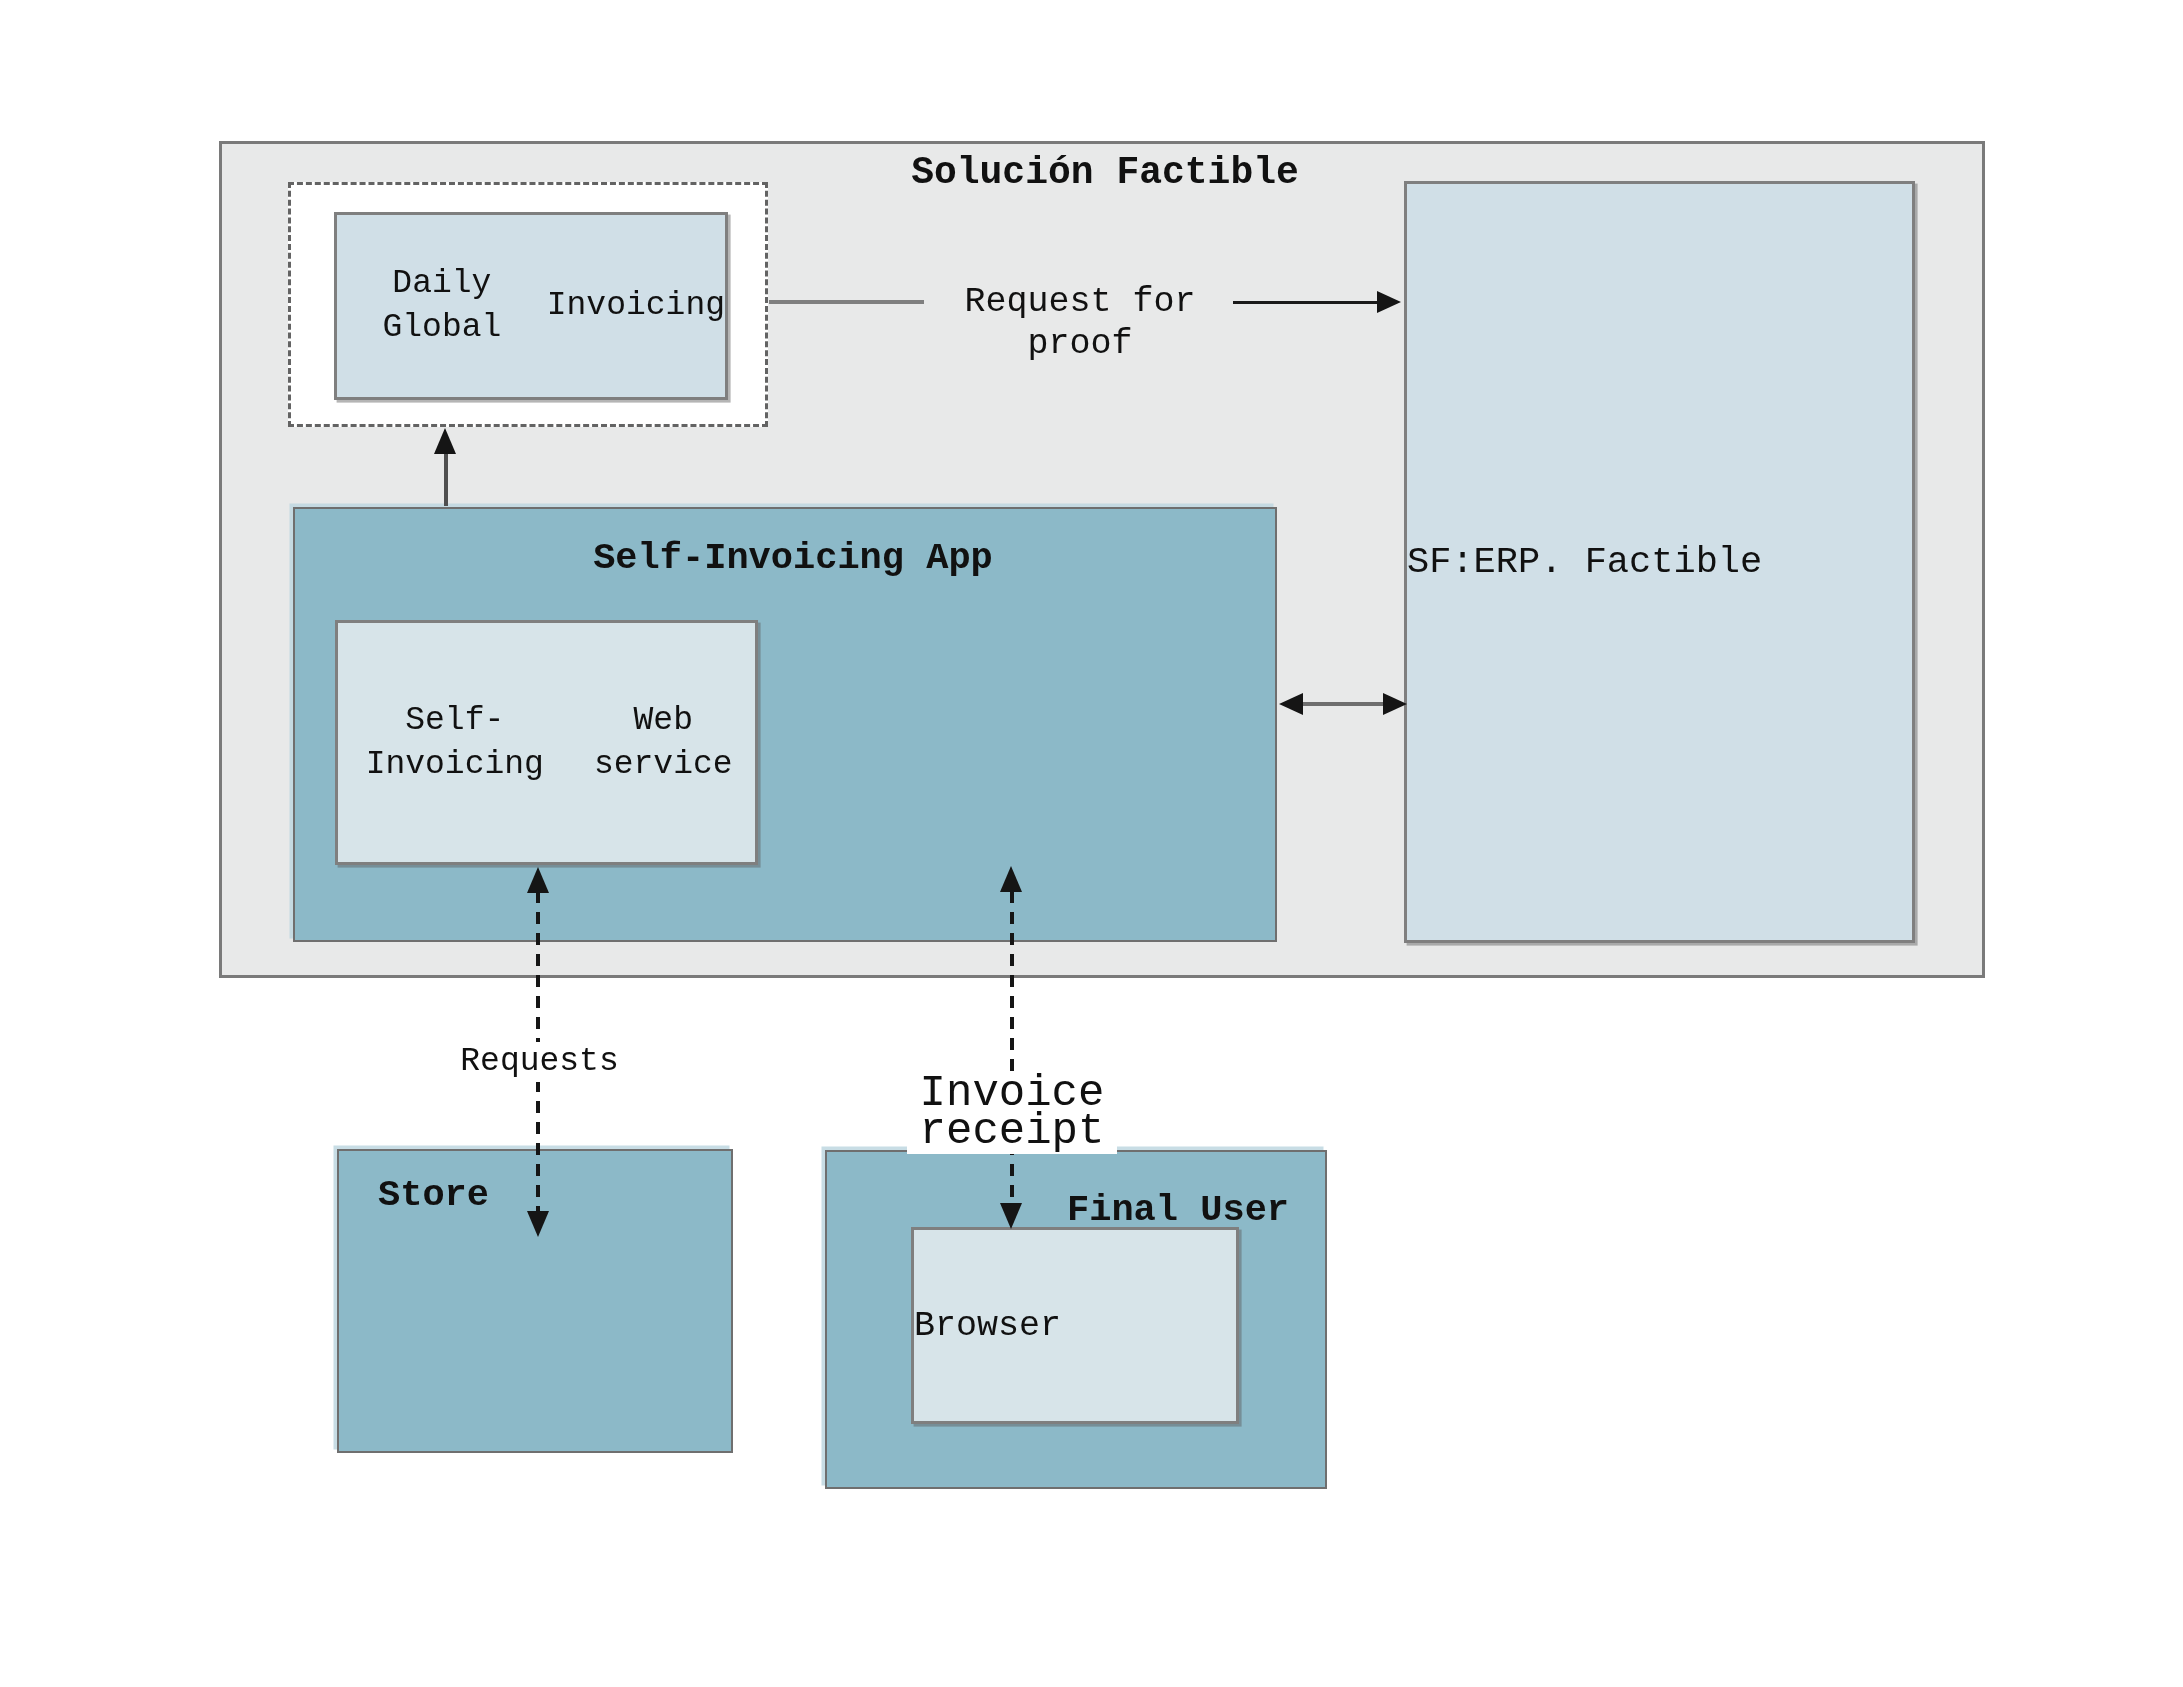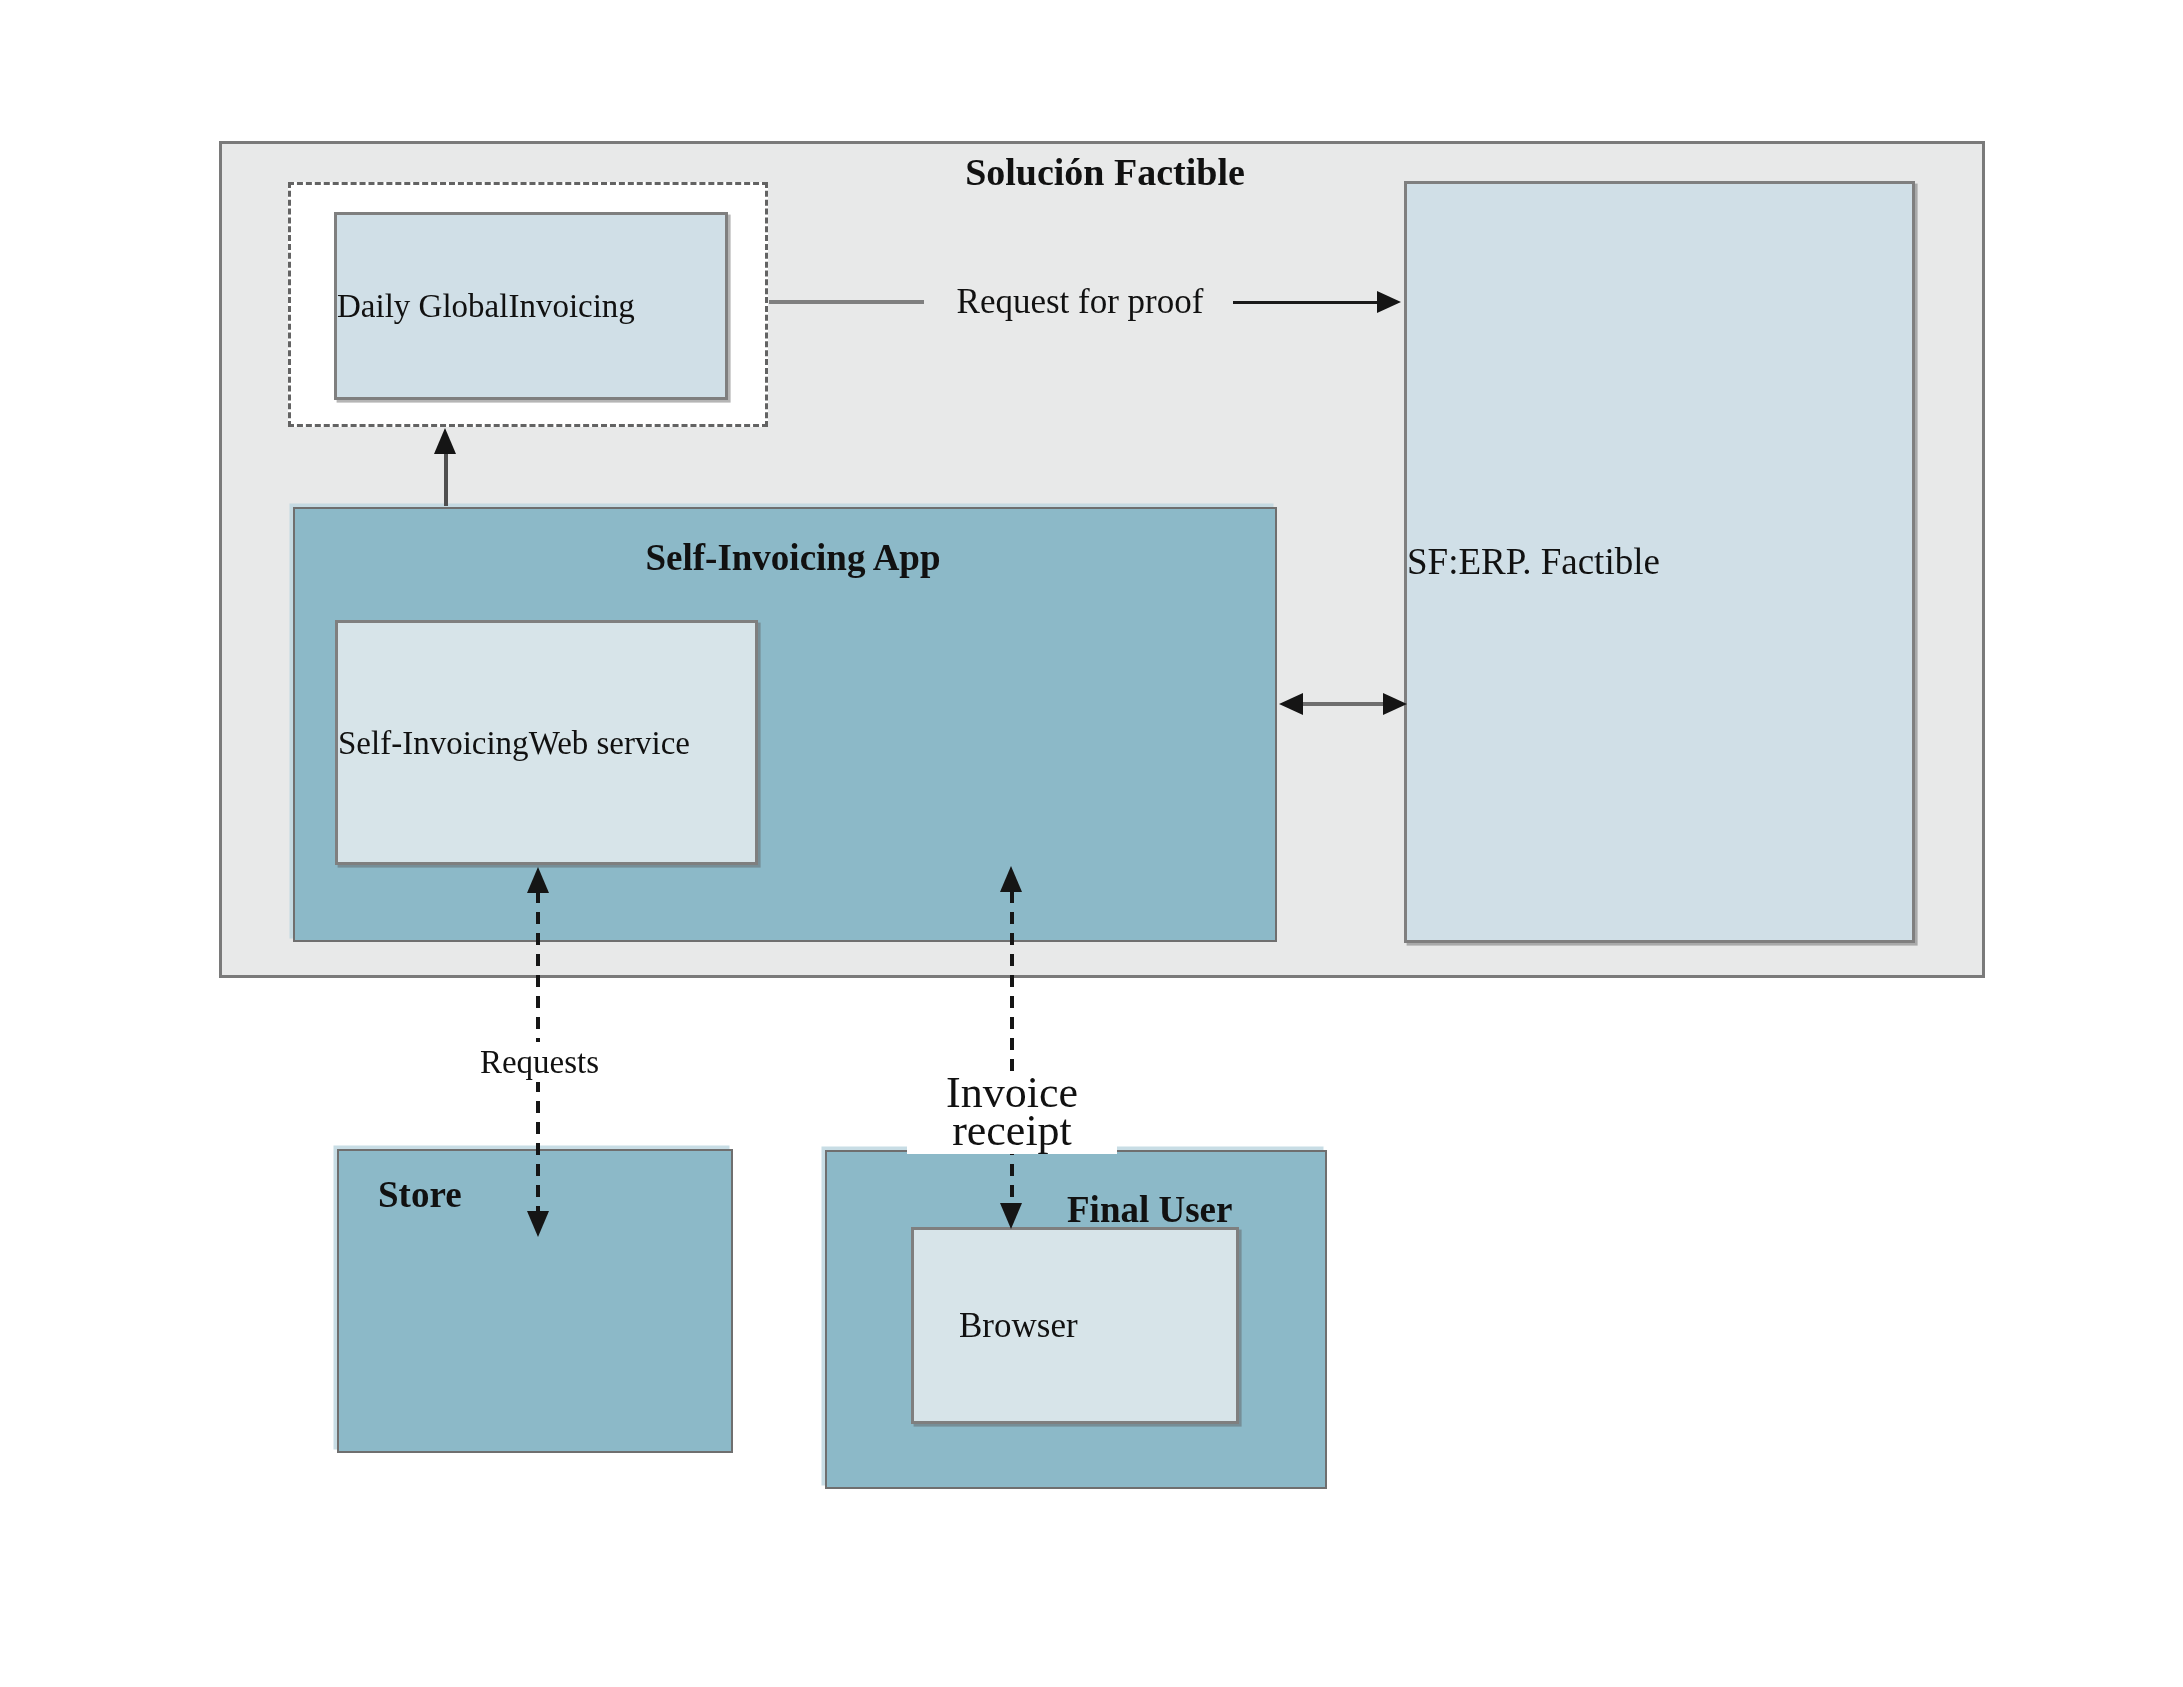--- a/index.html
+++ b/index.html
@@ -4,21 +4,21 @@
 <style>
   :root{
     --container-fill:#e8e9e9; --container-border:#7a7a7a;
     --teal-fill:#8cb9c8; --teal-border:#6f6f6f;
     --node-fill:#d7e4e9; --node-fill-alt:#d0dfe7; --node-border:#7f7f7f;
     --arrow-dark:#151515; --arrow-gray:#6e6e6e; --text:#111111; --page:#ffffff;
   }
   html,body{margin:0;padding:0;background:var(--page);}
   .canvas{
     position:relative; width:2184px; height:1687px; background:var(--page);
-    font-family:Liberation Serif, serif; color:var(--text); overflow:hidden;
+    font-family:Liberation Mono, monospace; color:var(--text); overflow:hidden;
   }
   .abs{position:absolute; box-sizing:border-box;}
   .sf-container{
     left:219px; top:141px; width:1766px; height:837px;
     background:var(--container-fill); border:3.5px solid var(--container-border);
   }
   .sf-title{
     left:786px; top:150px; width:638px; height:45px; text-align:center;
     font-size:38px; font-weight:bold; line-height:45px;
   }
@@ -44,21 +44,21 @@
   .app-title{left:0; top:28px; width:100%; text-align:center;}
   .node-webservice{left:335px; top:620px; width:423px; height:245px;}
   .node-webportal{left:821px; top:620px; width:426px; height:245px;}
   .node-webportal .ln{font-size:35px;}
   .group-store{left:337px; top:1149px; width:396px; height:304px;}
   .store-title{left:31px; top:23px;}
   .node-pdv{left:405px; top:1235px; width:252px; height:166px;}
   .node-pdv .ln{font-size:35px;}
   .group-finaluser{left:825px; top:1150px; width:502px; height:339px;}
   .fu-title{left:232px; top:37px;}
-  .node-browser{left:911px; top:1227px; width:328px; height:197px;padding-left:45px;}
+  .node-browser{left:911px; top:1227px; width:328px; height:197px;}
   .node-browser .ln{font-size:35px;}
 
   
   .hline{height:4.4px; background:var(--arrow-gray);}
   .vline{width:3.5px; background:#4f4f4f;}
   .vdash{
     width:3.5px;
     background:repeating-linear-gradient(to bottom, var(--arrow-dark) 0 12.2px, transparent 12.2px 21px);
   }
   .head{width:0; height:0;}

